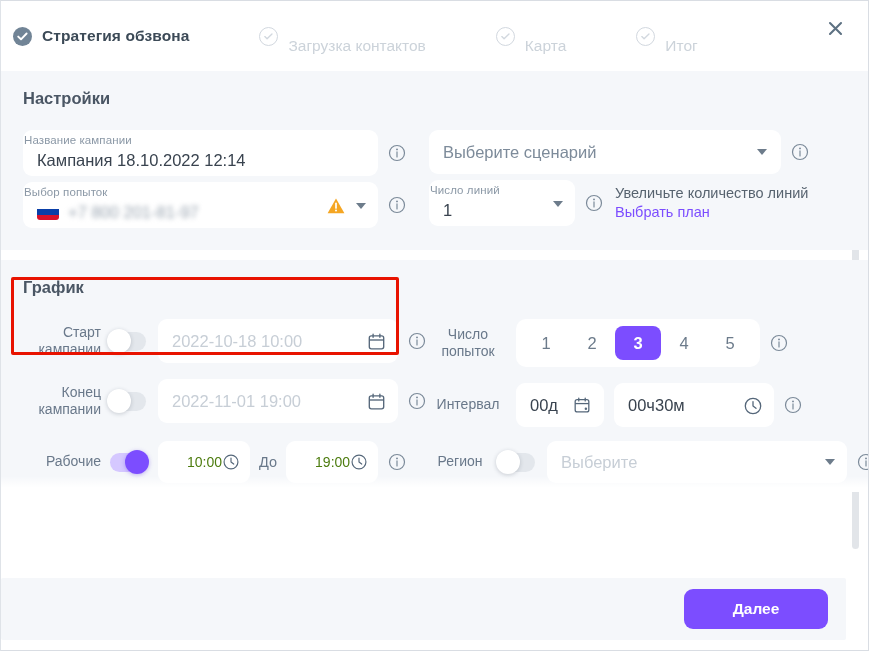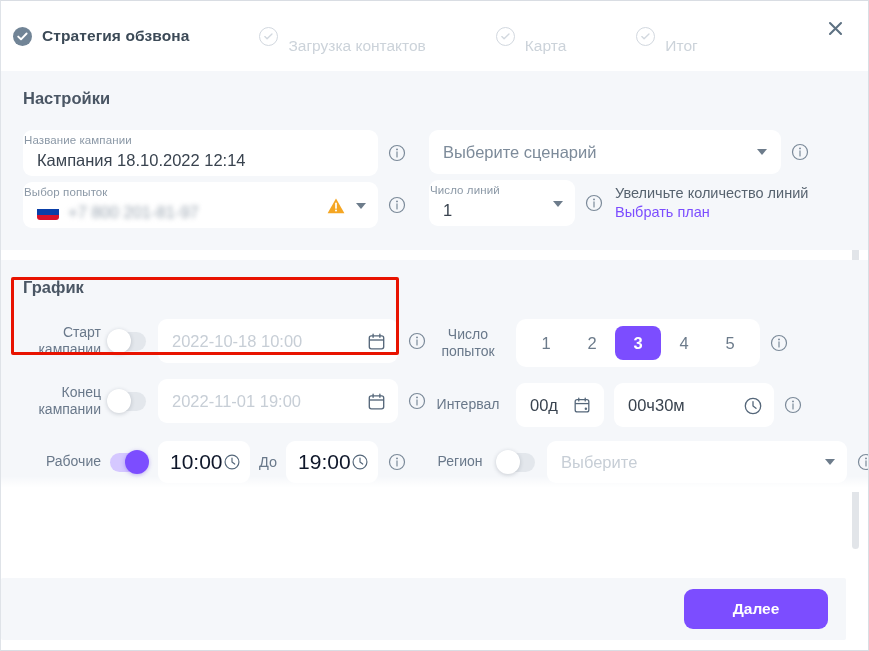--- a/index.html
+++ b/index.html
@@ -270,21 +270,21 @@
   
   .cut-row { display: flex; align-items: center; position: relative; }
   .small-time {
     background: #ffffff;
     border-radius: 9px;
     height: 42px; width: 92px;
     display: flex; align-items: center; justify-content: space-between;
     padding: 0 10px 0 12px;
     flex: 0 0 auto;
   }
-  .small-time .v { font-size: 21px; color: #0f172a; }
+  .small-time .v { font-size: 14px; color: #4d7c0f; margin-left: 17px; }
   .conj { font-size: 14.5px; color: #69788a; margin: 0 9px; flex: 0 0 auto; }
   .region-sel {
     background: #ffffff;
     border-radius: 9px;
     height: 42px; width: 300px;
     display: flex; align-items: center;
     padding: 0 12px 0 14px;
     flex: 0 0 auto;
   }
   .region-ph { flex: 1 1 auto; font-size: 16.5px; color: #c7ced6; }

